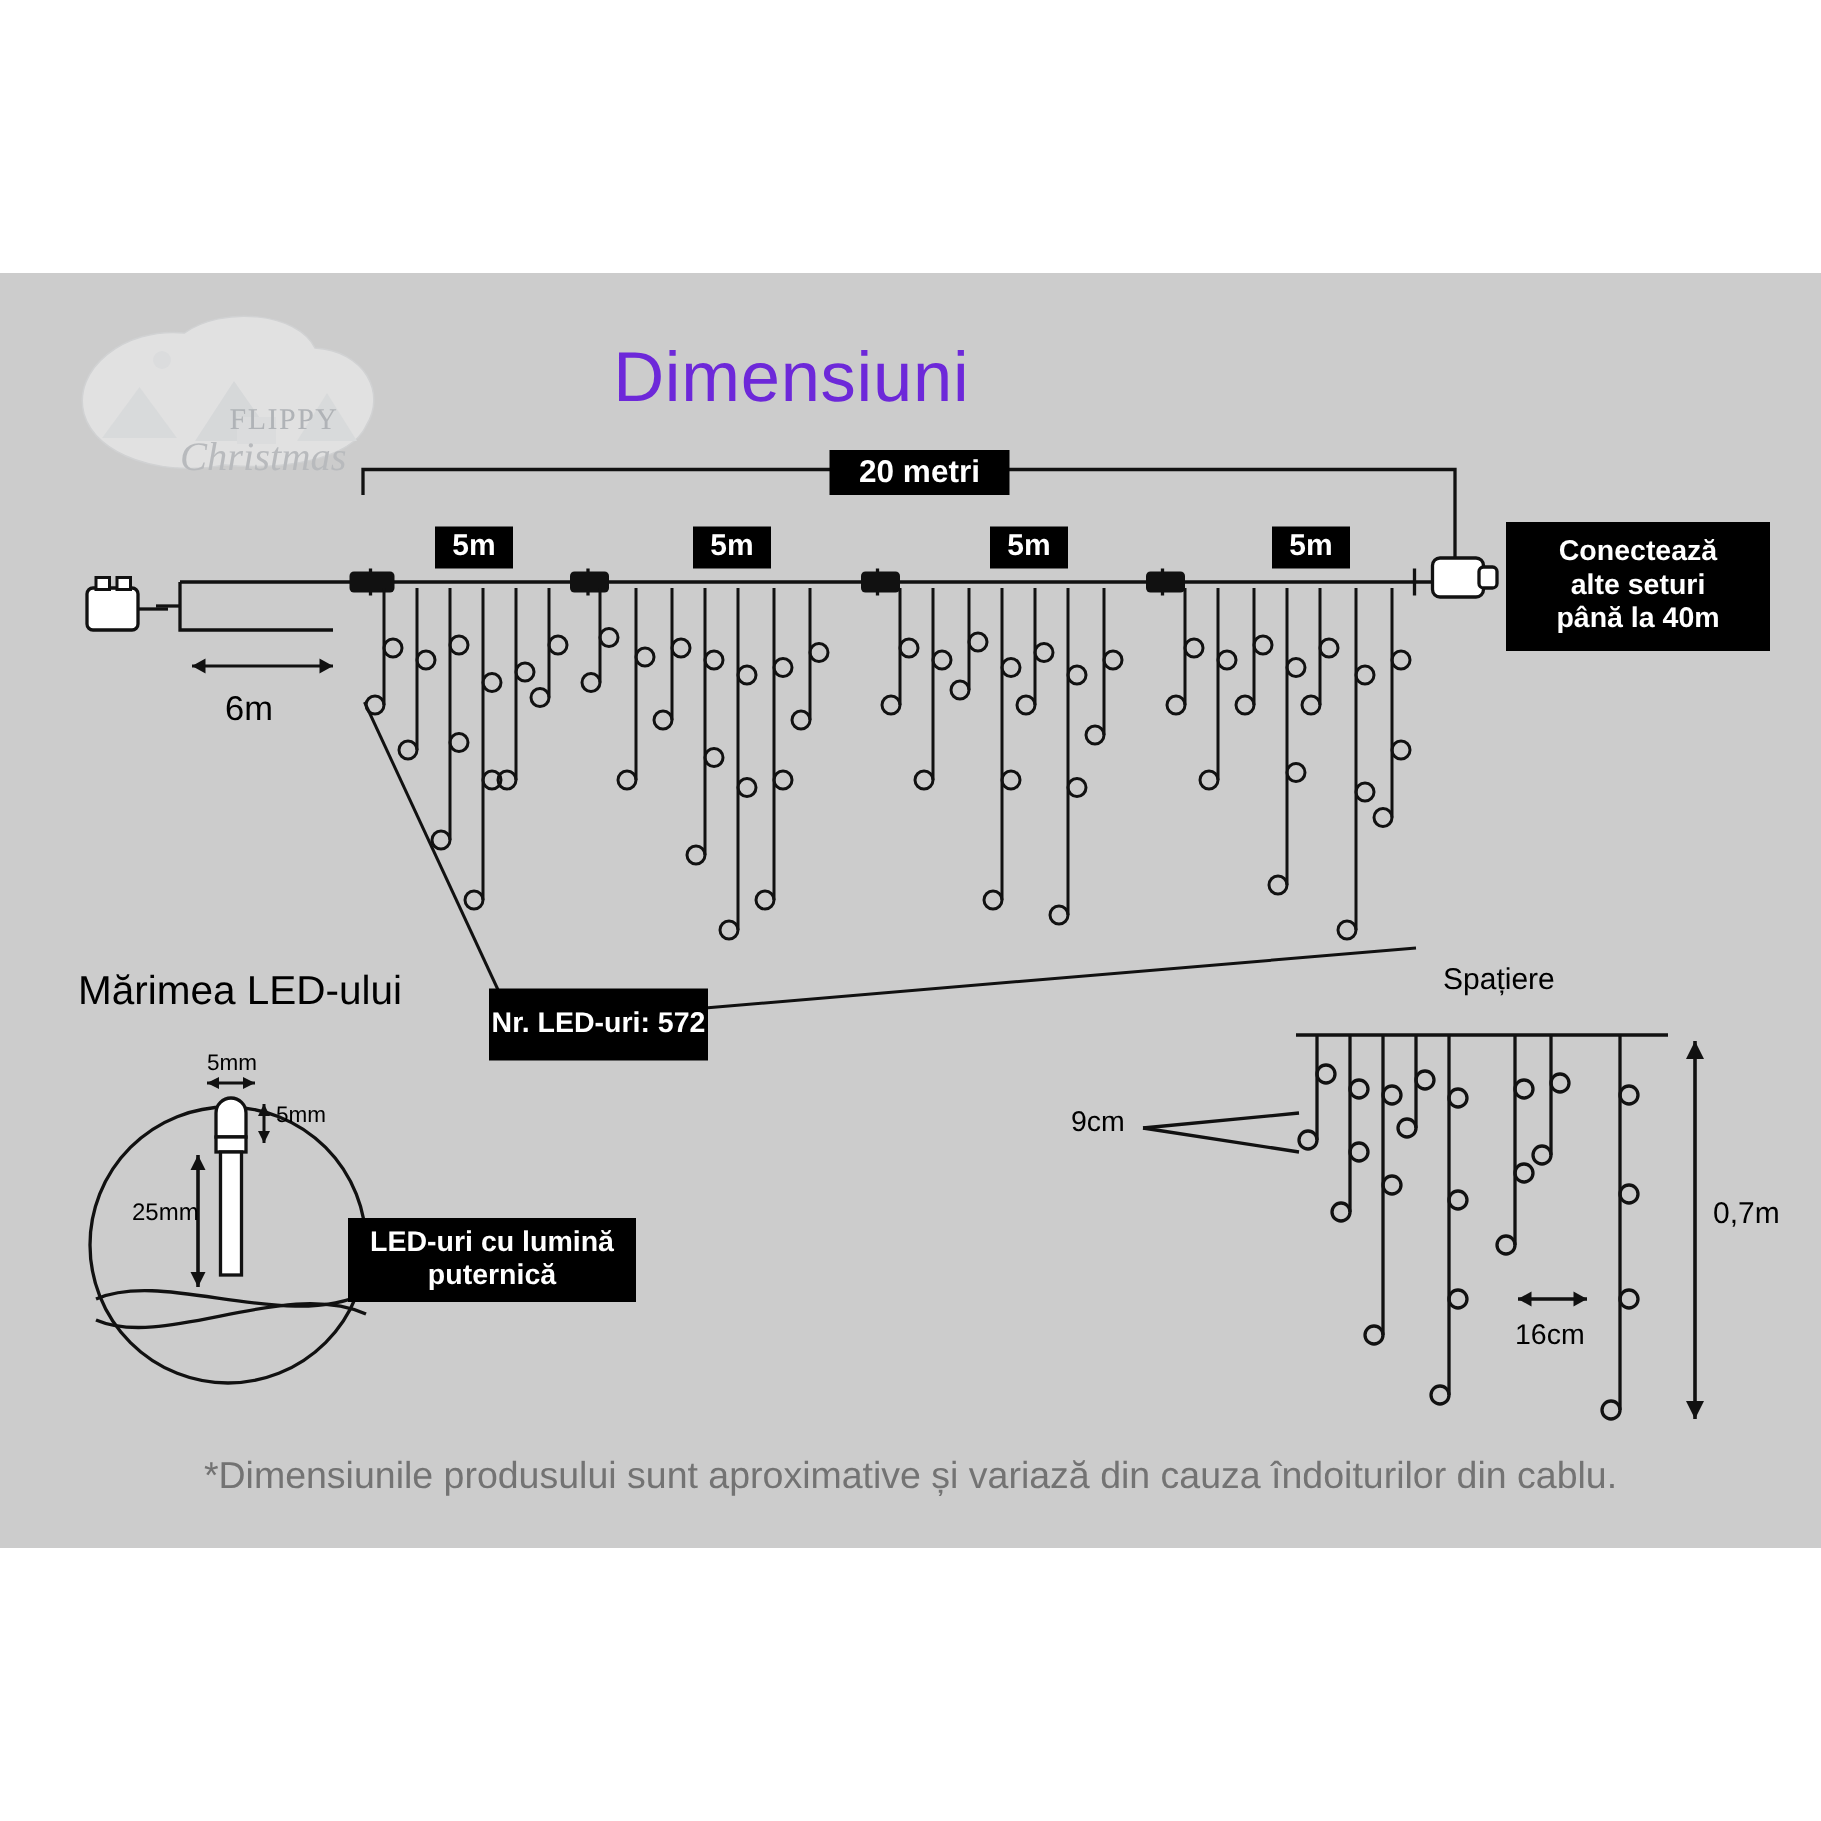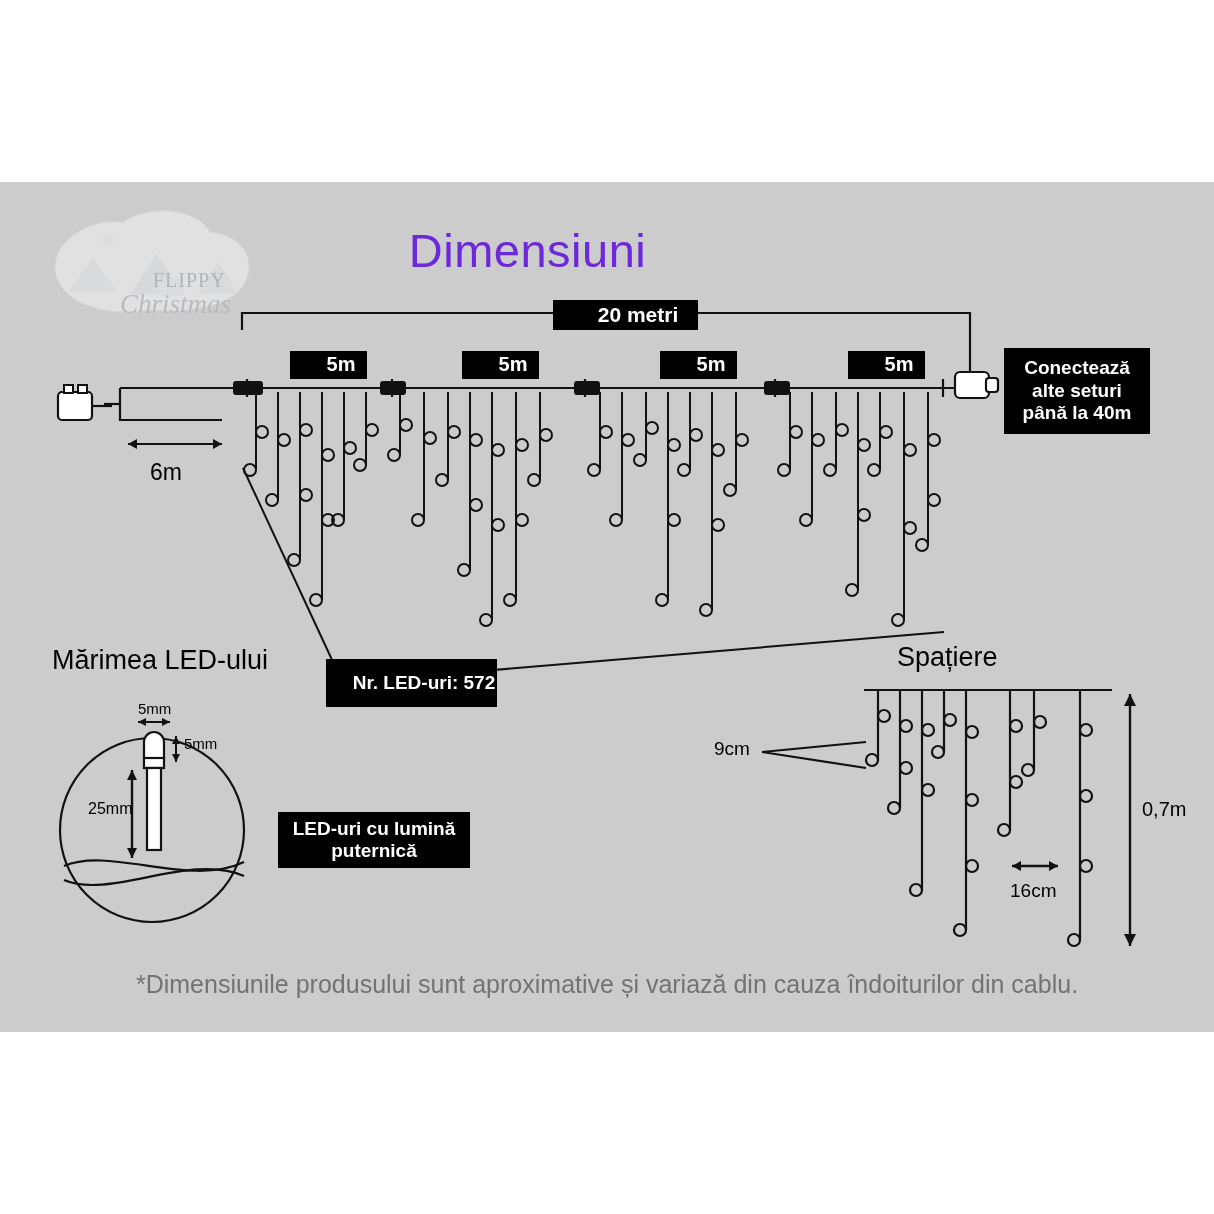--- a/index.html
+++ b/index.html
@@ -1,27 +1,27 @@
 <!DOCTYPE html>
 <html><head>
 <meta charset="utf-8">
 <style>
   html,body{margin:0;padding:0;background:#fff;}
   body{width:1214px;height:1214px;font-family:"Liberation Sans", sans-serif;overflow:hidden;}
   #stage{position:relative;width:1214px;height:1214px;background:#ffffff;}
   #panel{position:absolute;left:0;top:182px;width:1214px;height:850px;background:#cccccc;}
-  .lbl{position:absolute;background:#000;color:#fff;font-weight:bold;display:flex;align-items:center;justify-content:center;text-align:center;line-height:1.18;padding-left:25px;}
+  .lbl{position:absolute;background:#000;color:#fff;font-weight:bold;display:flex;align-items:center;justify-content:center;text-align:center;line-height:1.18;}
   .plain{position:absolute;color:#000;}
   svg{position:absolute;left:0;top:0;overflow:visible;}
   #title{position:absolute;left:0;top:223px;width:1055px;text-align:center;font-size:47px;color:#6d28d9;letter-spacing:.5px;}
   #wm{position:absolute;left:38px;top:206px;width:230px;height:140px;opacity:.55;}
   .wmtxt1{position:absolute;left:115px;top:63px;font-size:20px;color:#9aa0a6;font-family:"Liberation Serif",serif;letter-spacing:1px;}
   .wmtxt2{position:absolute;left:82px;top:83px;font-size:27px;color:#a9adb2;font-family:"Liberation Serif",serif;font-style:italic;}
   #marimeaTitle{left:52px;top:645px;font-size:27px;}
-  #spatiereTitle{left:897px;top:642px;font-size:27px;text-align:right;}
+  #spatiereTitle{left:962px;top:642px;font-size:20px;text-align:right;}
   #footnote{position:absolute;left:0;top:970px;width:1214px;text-align:center;font-size:25px;color:#737373;}
 </style>
 </head>
 <body>
 
 <div id="stage">
 
   <div id="panel"></div>
 
   <div id="wm">
@@ -179,21 +179,21 @@
       <path d="M470 672 L944 632"></path>
     </g>
   </svg>
 
   <div class="lbl" style="left:553px;top:300px;width:120px;height:30px;font-size:21px;">20 metri</div>
   <div class="lbl" style="left:290px;top:351px;width:52px;height:28px;font-size:20px;">5m</div>
   <div class="lbl" style="left:462px;top:351px;width:52px;height:28px;font-size:20px;">5m</div>
   <div class="lbl" style="left:660px;top:351px;width:52px;height:28px;font-size:20px;">5m</div>
   <div class="lbl" style="left:848px;top:351px;width:52px;height:28px;font-size:20px;">5m</div>
   <div class="plain" style="left:150px;top:459px;font-size:23px;">6m</div>
-  <div class="lbl" style="left:1004px;top:348px;width:140px;height:86px;font-size:19px;white-space:pre-line;padding:0 3px;">Conectează
+  <div class="lbl" style="left:1004px;top:348px;width:140px;height:86px;font-size:19px;white-space:pre-line;padding:0 18px;">Conectează
 alte seturi
 până la 40m</div>
   <div class="lbl" style="left:326px;top:659px;width:146px;height:48px;font-size:19px;">Nr. LED-uri: 572</div>
 
   <div class="plain" id="marimeaTitle">Mărimea LED-ului</div>
 
   <svg width="1214" height="1214" viewBox="0 0 1214 1214">
     <circle cx="152" cy="830" r="92" fill="none" stroke="#111" stroke-width="2.2"></circle>
 
     <path d="M144 742 a10 10 0 0 1 20 0 v16 h-20 z" fill="#fff" stroke="#111" stroke-width="2.2"></path>
@@ -218,21 +218,21 @@
     <g stroke="#111" stroke-width="2.4">
       <path d="M132 770 L132 858"></path>
       <path d="M132 770 l-5 10 h10 z" fill="#111" stroke="none"></path>
       <path d="M132 858 l-5 -10 h10 z" fill="#111" stroke="none"></path>
     </g>
   </svg>
 
   <div class="plain" style="left:138px;top:700px;font-size:15px;">5mm</div>
   <div class="plain" style="left:184px;top:735px;font-size:15px;">5mm</div>
   <div class="plain" style="left:88px;top:800px;font-size:16px;">25mm</div>
-  <div class="lbl" style="left:232px;top:812px;width:176px;height:56px;font-size:19px;white-space:pre-line;padding:0 8px;margin-left:46px;">LED-uri cu lumină
+  <div class="lbl" style="left:232px;top:812px;width:176px;height:56px;font-size:19px;white-space:pre-line;padding:0 8px;">LED-uri cu lumină
 puternică</div>
 
   <div class="plain" id="spatiereTitle">Spațiere</div>
 
   <svg width="1214" height="1214" viewBox="0 0 1214 1214">
     <g stroke="#111" stroke-width="2.2" fill="none">
       <path d="M864 690 L1112 690"></path>
 
       <path d="M878 690 L878 760"></path>
         <circle cx="884" cy="716" r="6"></circle>

